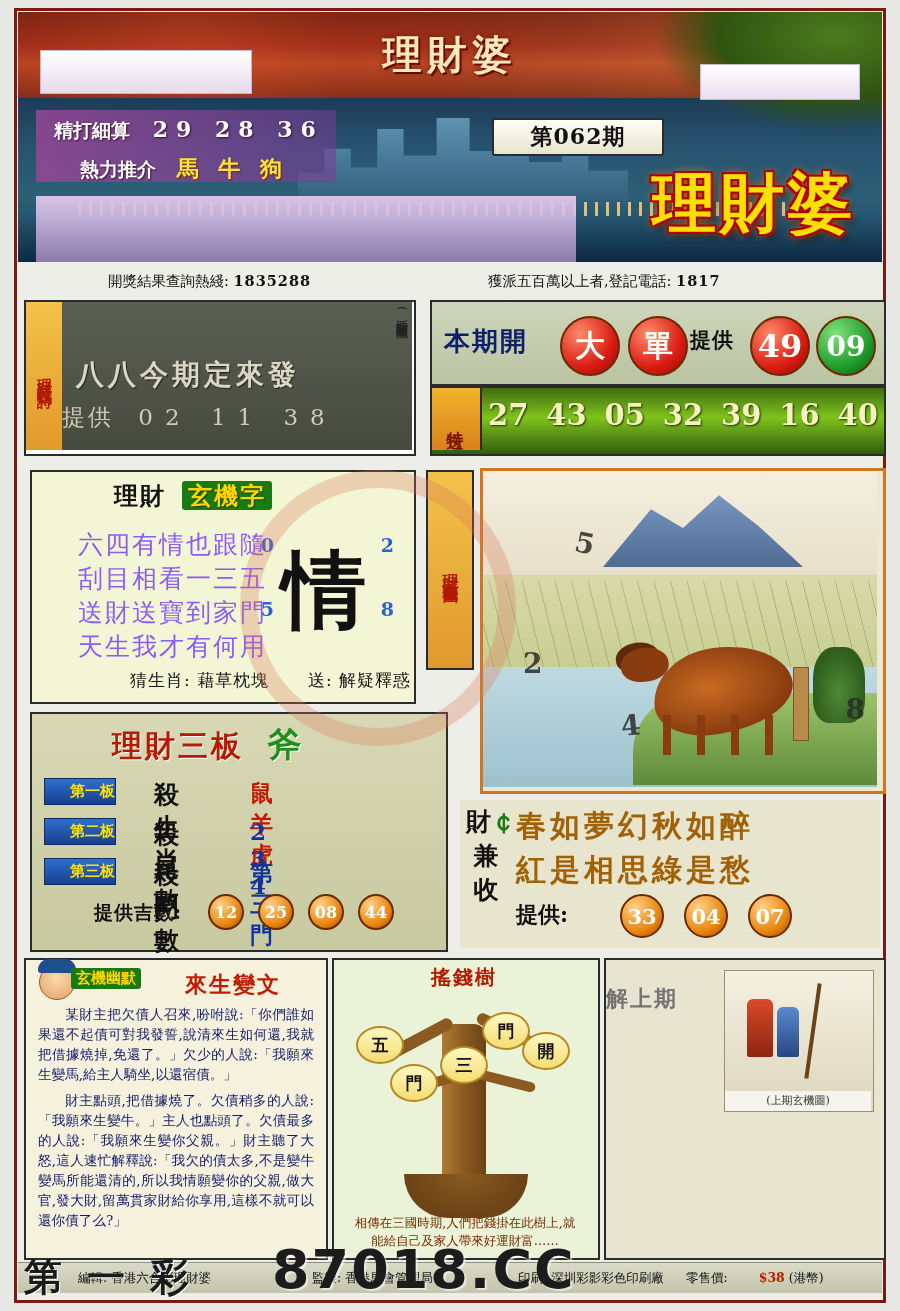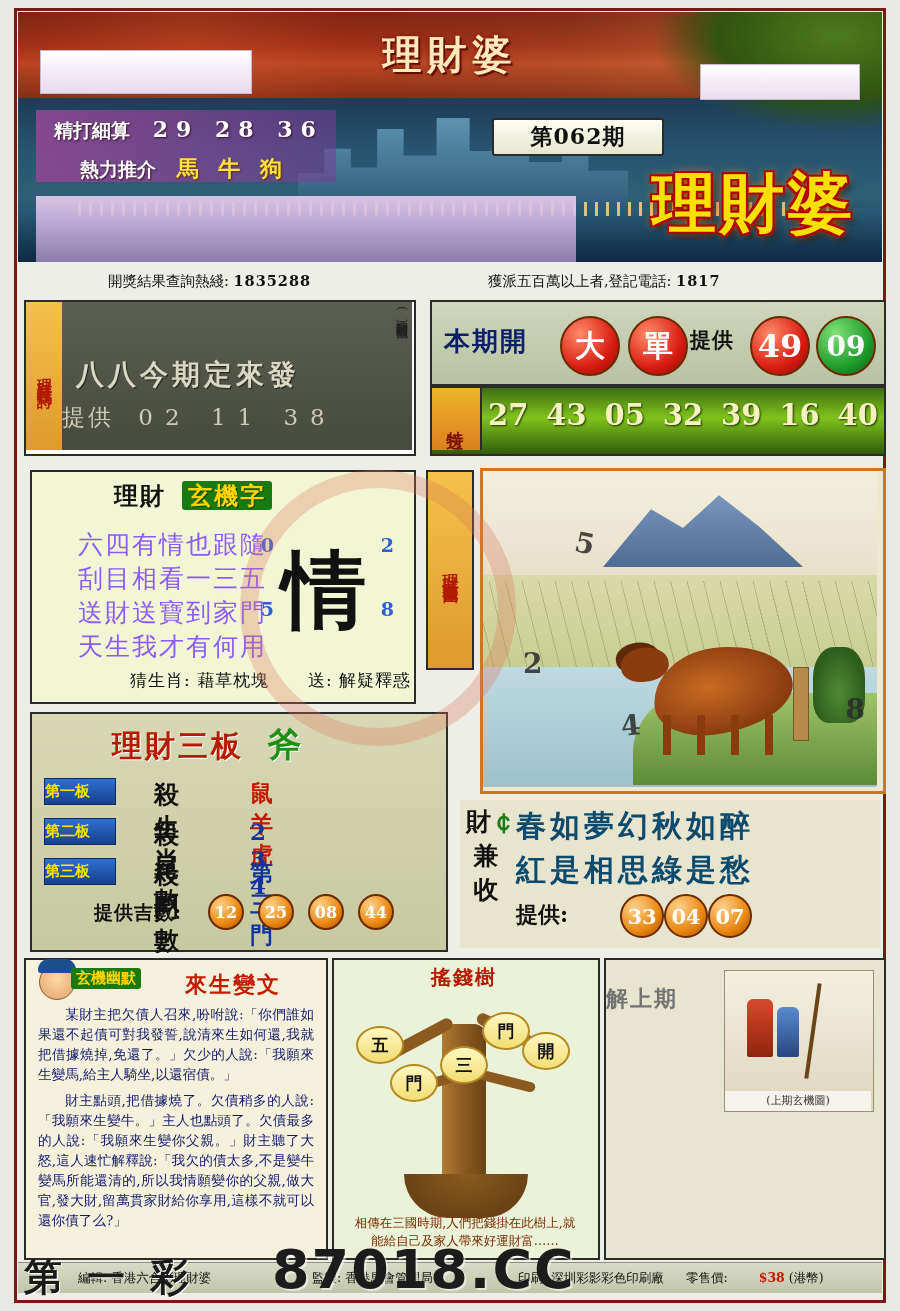--- a/index.html
+++ b/index.html
@@ -346,21 +346,21 @@
     font-family:"DejaVu Serif","Liberation Serif",serif;
     font-size:30px;font-weight:bold;color:#b61a00;letter-spacing:3px;
     text-shadow:1px 1px 0 #fff;
   }
   .axe-title .green{color:#1f8f18;font-size:34px;margin-left:10px;}
   .axe-row{position:absolute;left:12px;height:30px;}
   .axe-badge{
     position:absolute;left:0;width:70px;height:25px;
     background:linear-gradient(180deg,#2f6fd0,#17408f);
     color:#ffe400;font-family:"DejaVu Serif","Liberation Serif",serif;
-    font-size:15px;font-weight:bold;text-align:left;line-height:25px;
+    font-size:15px;font-weight:bold;text-align:right;line-height:25px;
     border:1px solid #0d2a62;
   }
   .axe-label{
     position:absolute;left:110px;
     font-family:Liberation Sans, sans-serif;
     font-size:25px;font-weight:bold;color:#111;letter-spacing:2px;
   }
   .axe-vals{
     position:absolute;left:206px;
     font-family:"DejaVu Serif","Liberation Serif",serif;
@@ -386,28 +386,28 @@
   }
   .cai-left{
     position:absolute;left:6px;top:4px;width:40px;
     font-family:"DejaVu Serif","Liberation Serif",serif;
     font-size:25px;font-weight:bold;color:#111;line-height:34px;text-align:center;
   }
   .cai-left .sn{color:#1d7a16;font-size:26px;}
   .cai-poem{
     position:absolute;left:56px;top:4px;
     font-family:"DejaVu Serif","Liberation Serif",serif;
-    font-size:30px;font-weight:bold;color:#0c4a6e;line-height:44px;letter-spacing:4px;
+    font-size:30px;font-weight:bold;color:#a16207;line-height:44px;letter-spacing:4px;
   }
   .cai-provide{
     position:absolute;left:56px;top:100px;
     font-family:"DejaVu Serif","Liberation Serif",serif;
     font-size:22px;font-weight:bold;color:#111;
   }
-  .cai-balls{position:absolute;left:160px;top:94px;display:flex;}
+  .cai-balls{position:absolute;left:160px;top:94px;display:flex;gap:20px;}
   .cai-balls .ball{width:40px;height:40px;font-size:21px;}
 
   
   .sec-humor{
     position:absolute;left:24px;top:958px;width:300px;height:298px;
     background:#f6f1dc;border:2px solid #2b2b2b;
   }
   .humor-head{
     position:absolute;left:11px;top:4px;width:290px;height:34px;
   }

